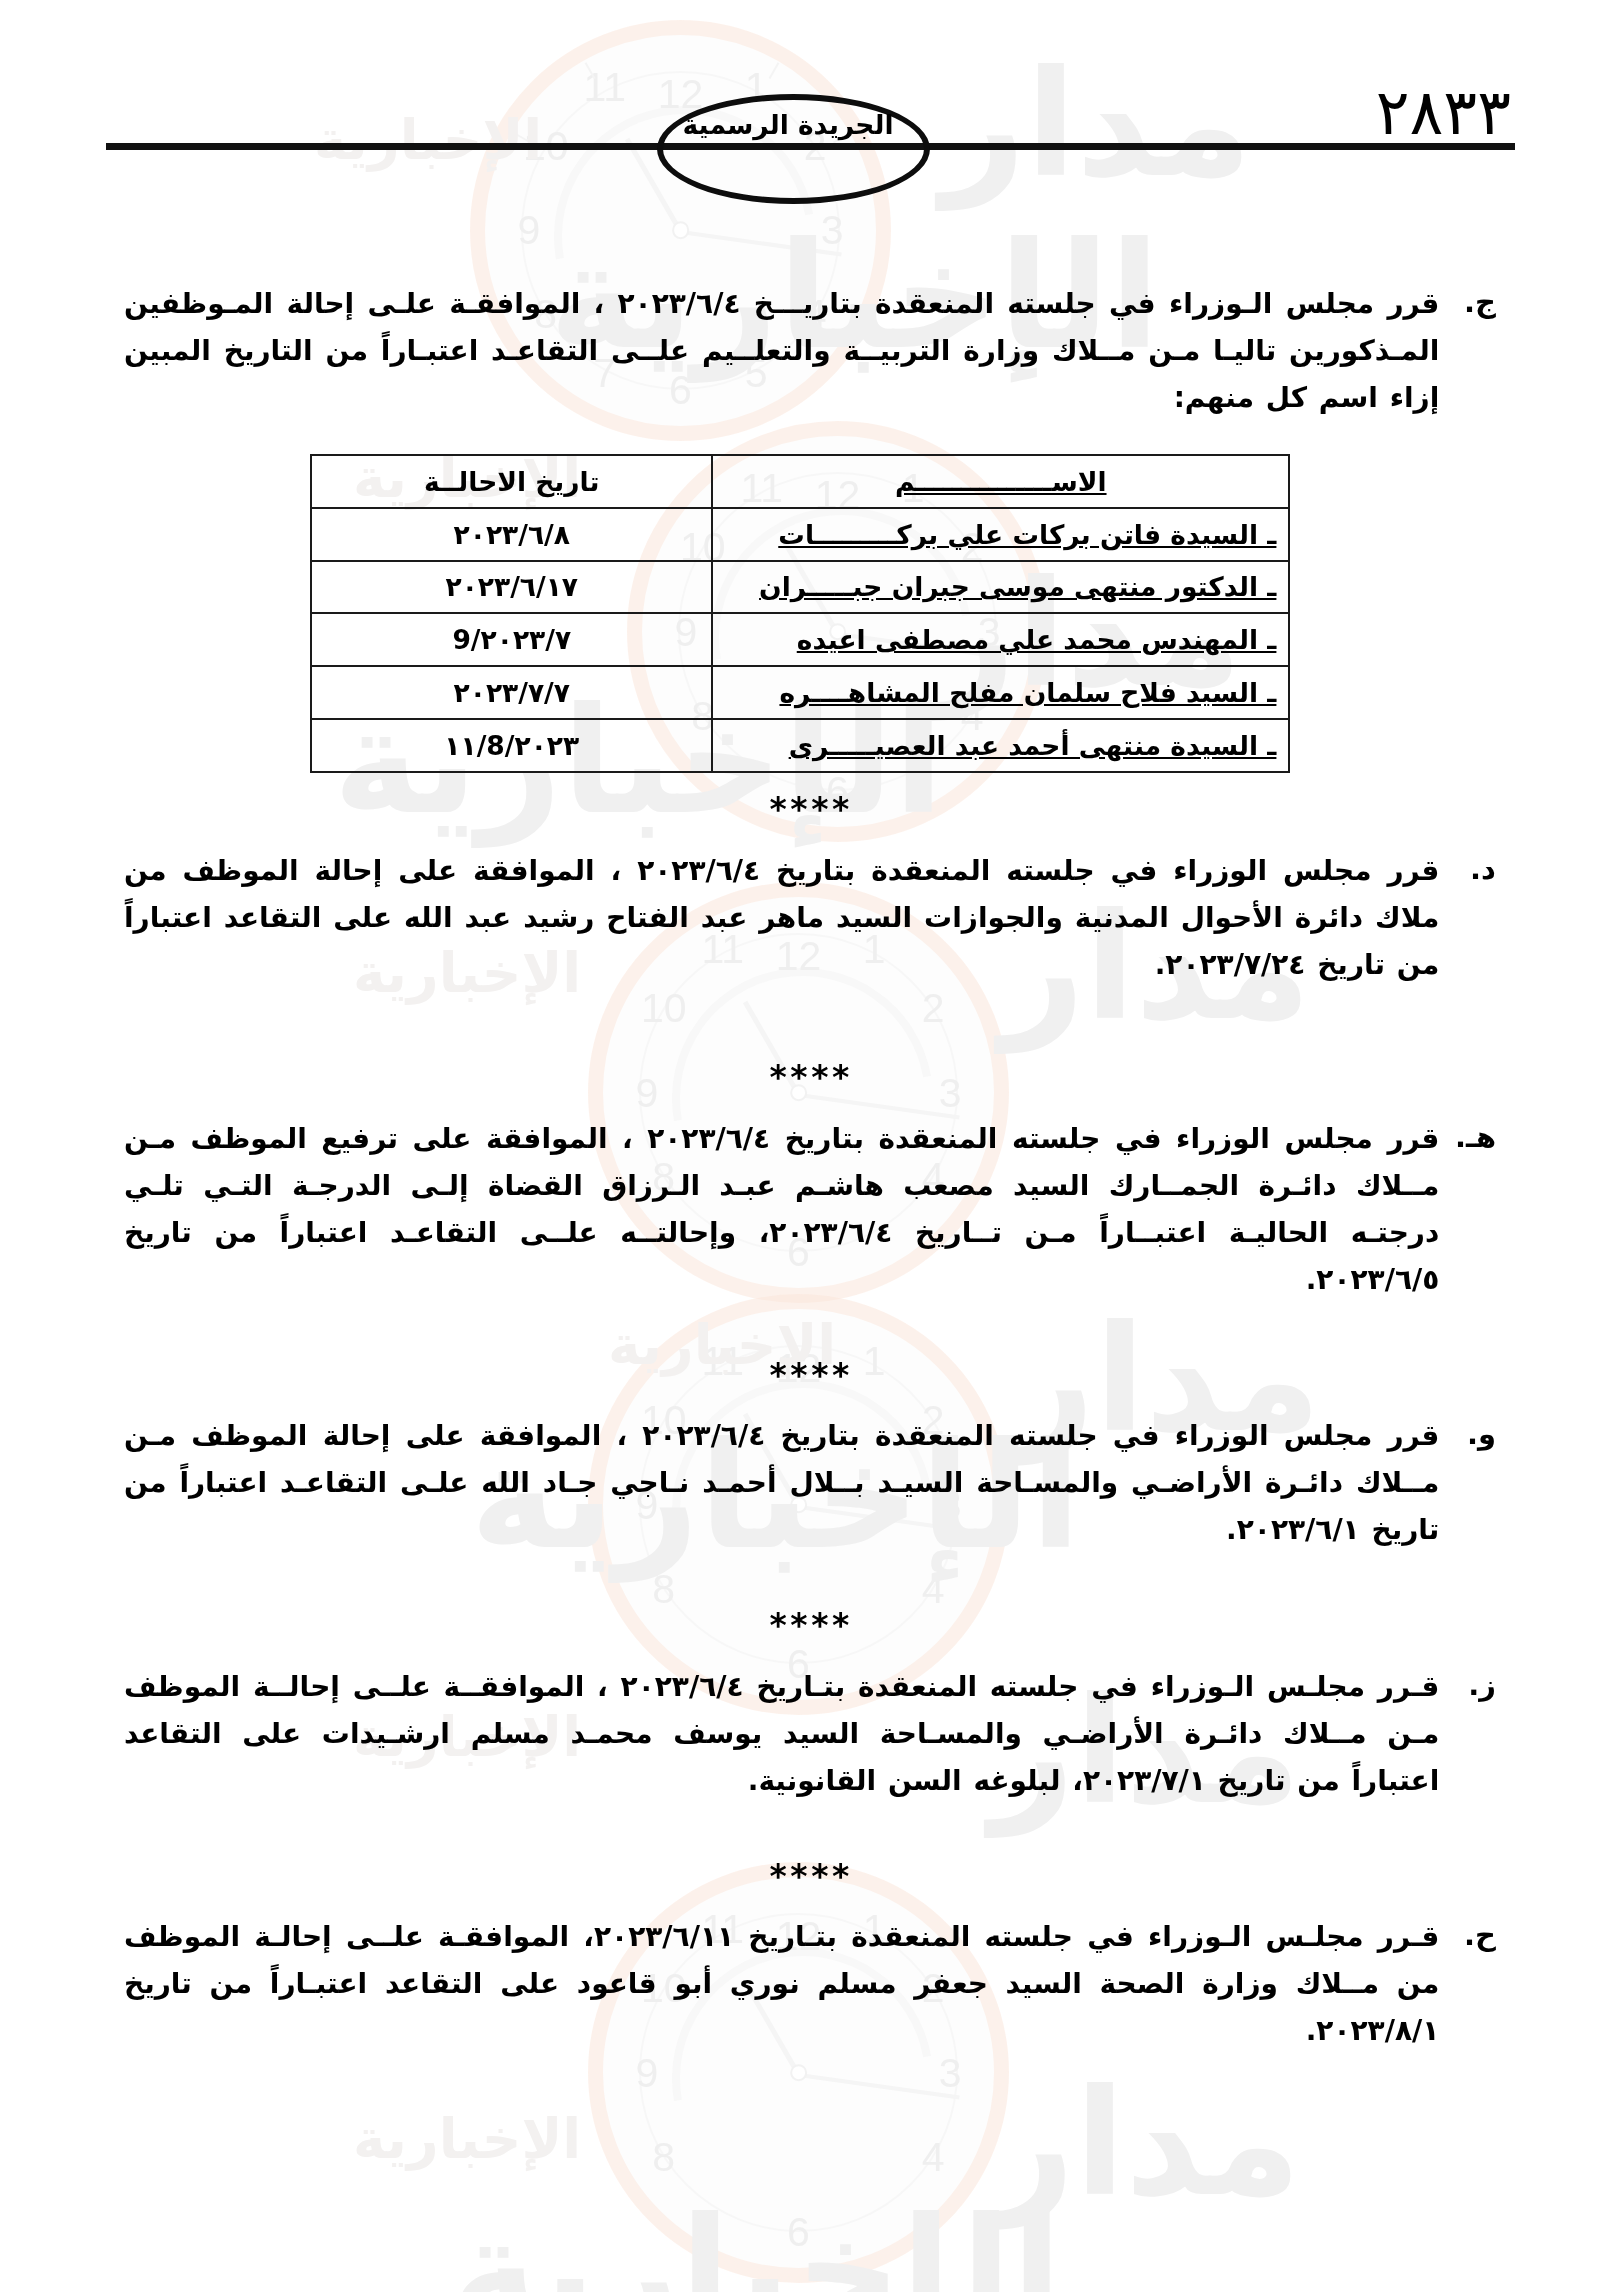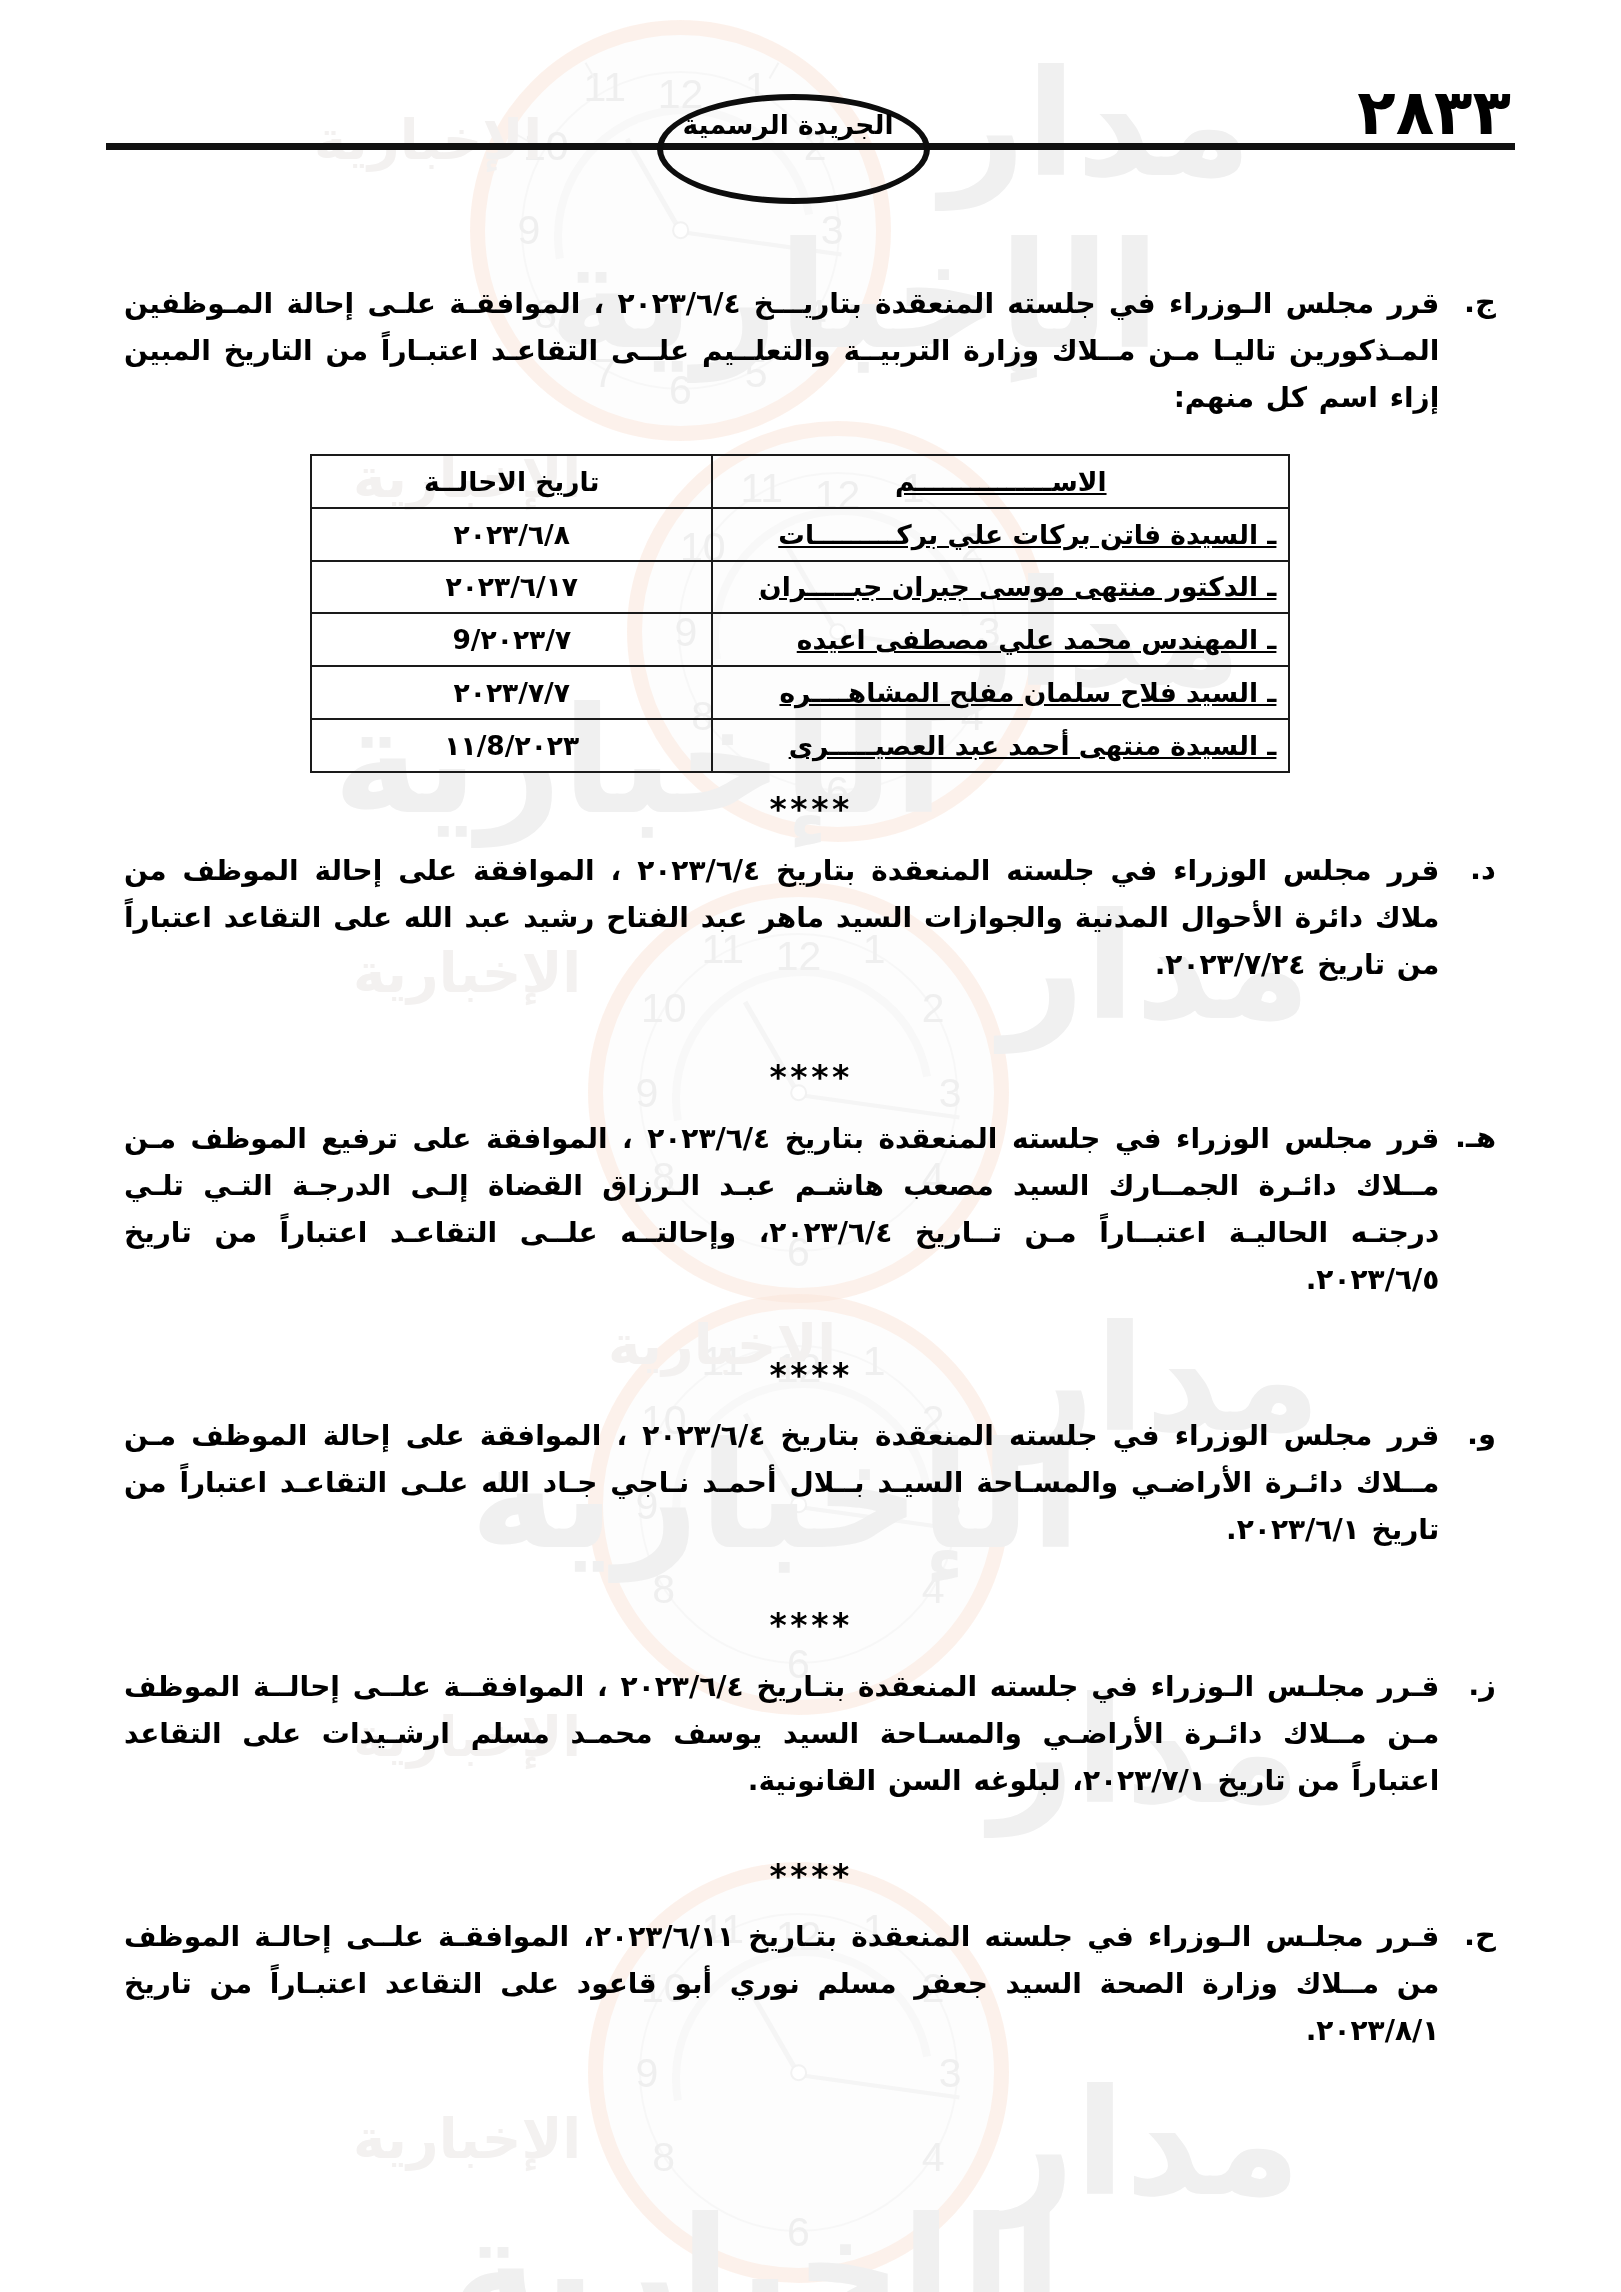--- a/index.html
+++ b/index.html
@@ -113,21 +113,21 @@
     left: 0;
     width: 1621px;
     height: 118px;
   }
   #page-number {
     position: absolute;
     right: 110px;
     top: 0px;
     font-family: "DejaVu Sans", sans-serif;
     font-size: 63px;
-    font-weight: 700;
+    font-weight: 400;
     letter-spacing: 2.9px;
     direction: rtl;
   }
   #header-rule {
     position: absolute;
     top: 67px;
     left: 106px;
     width: 1409px;
     height: 6.9px;
     background: #111;

